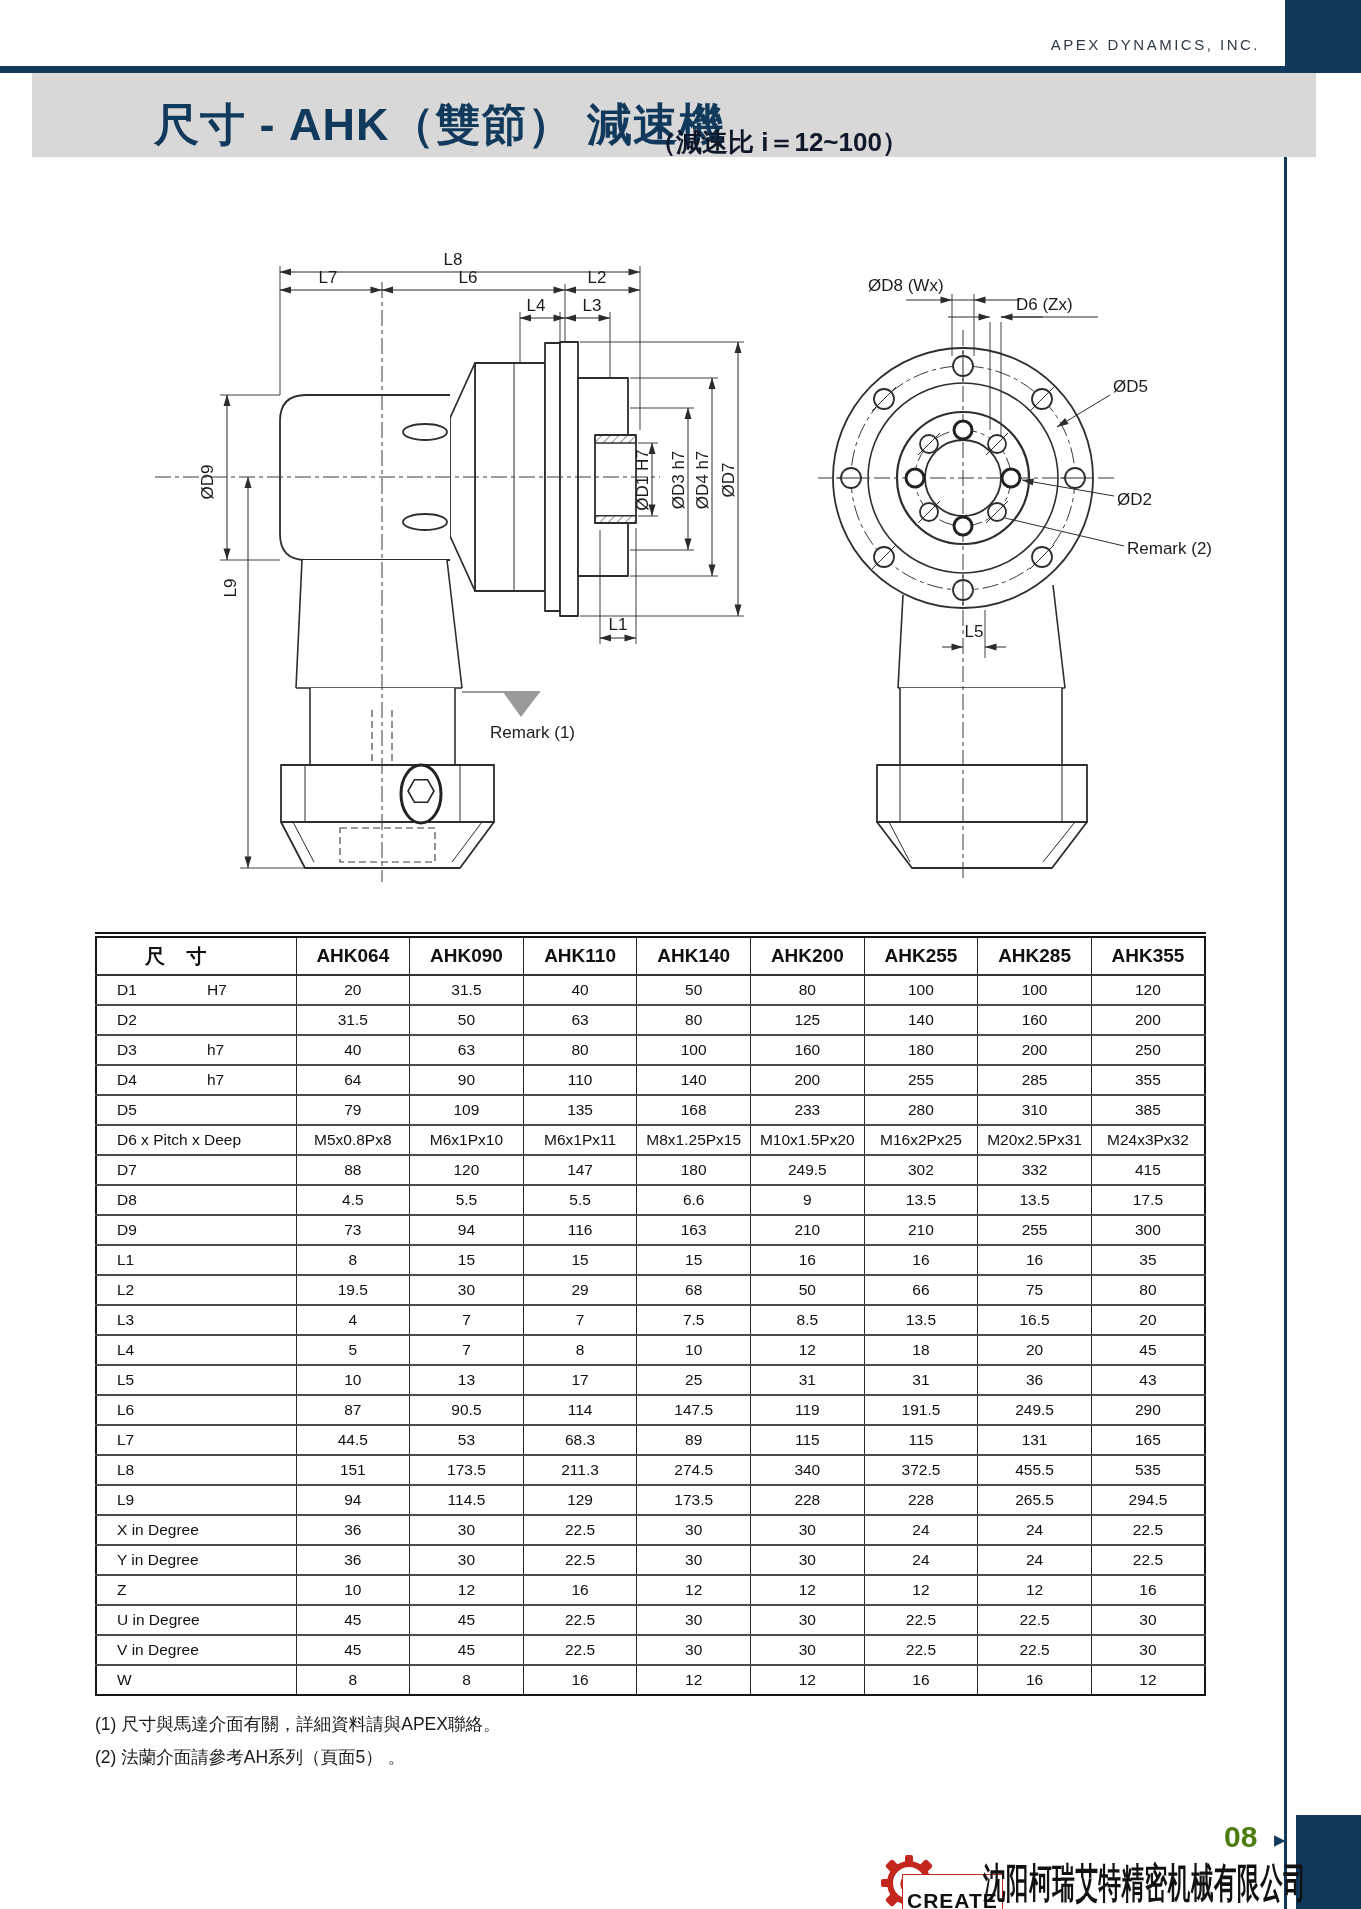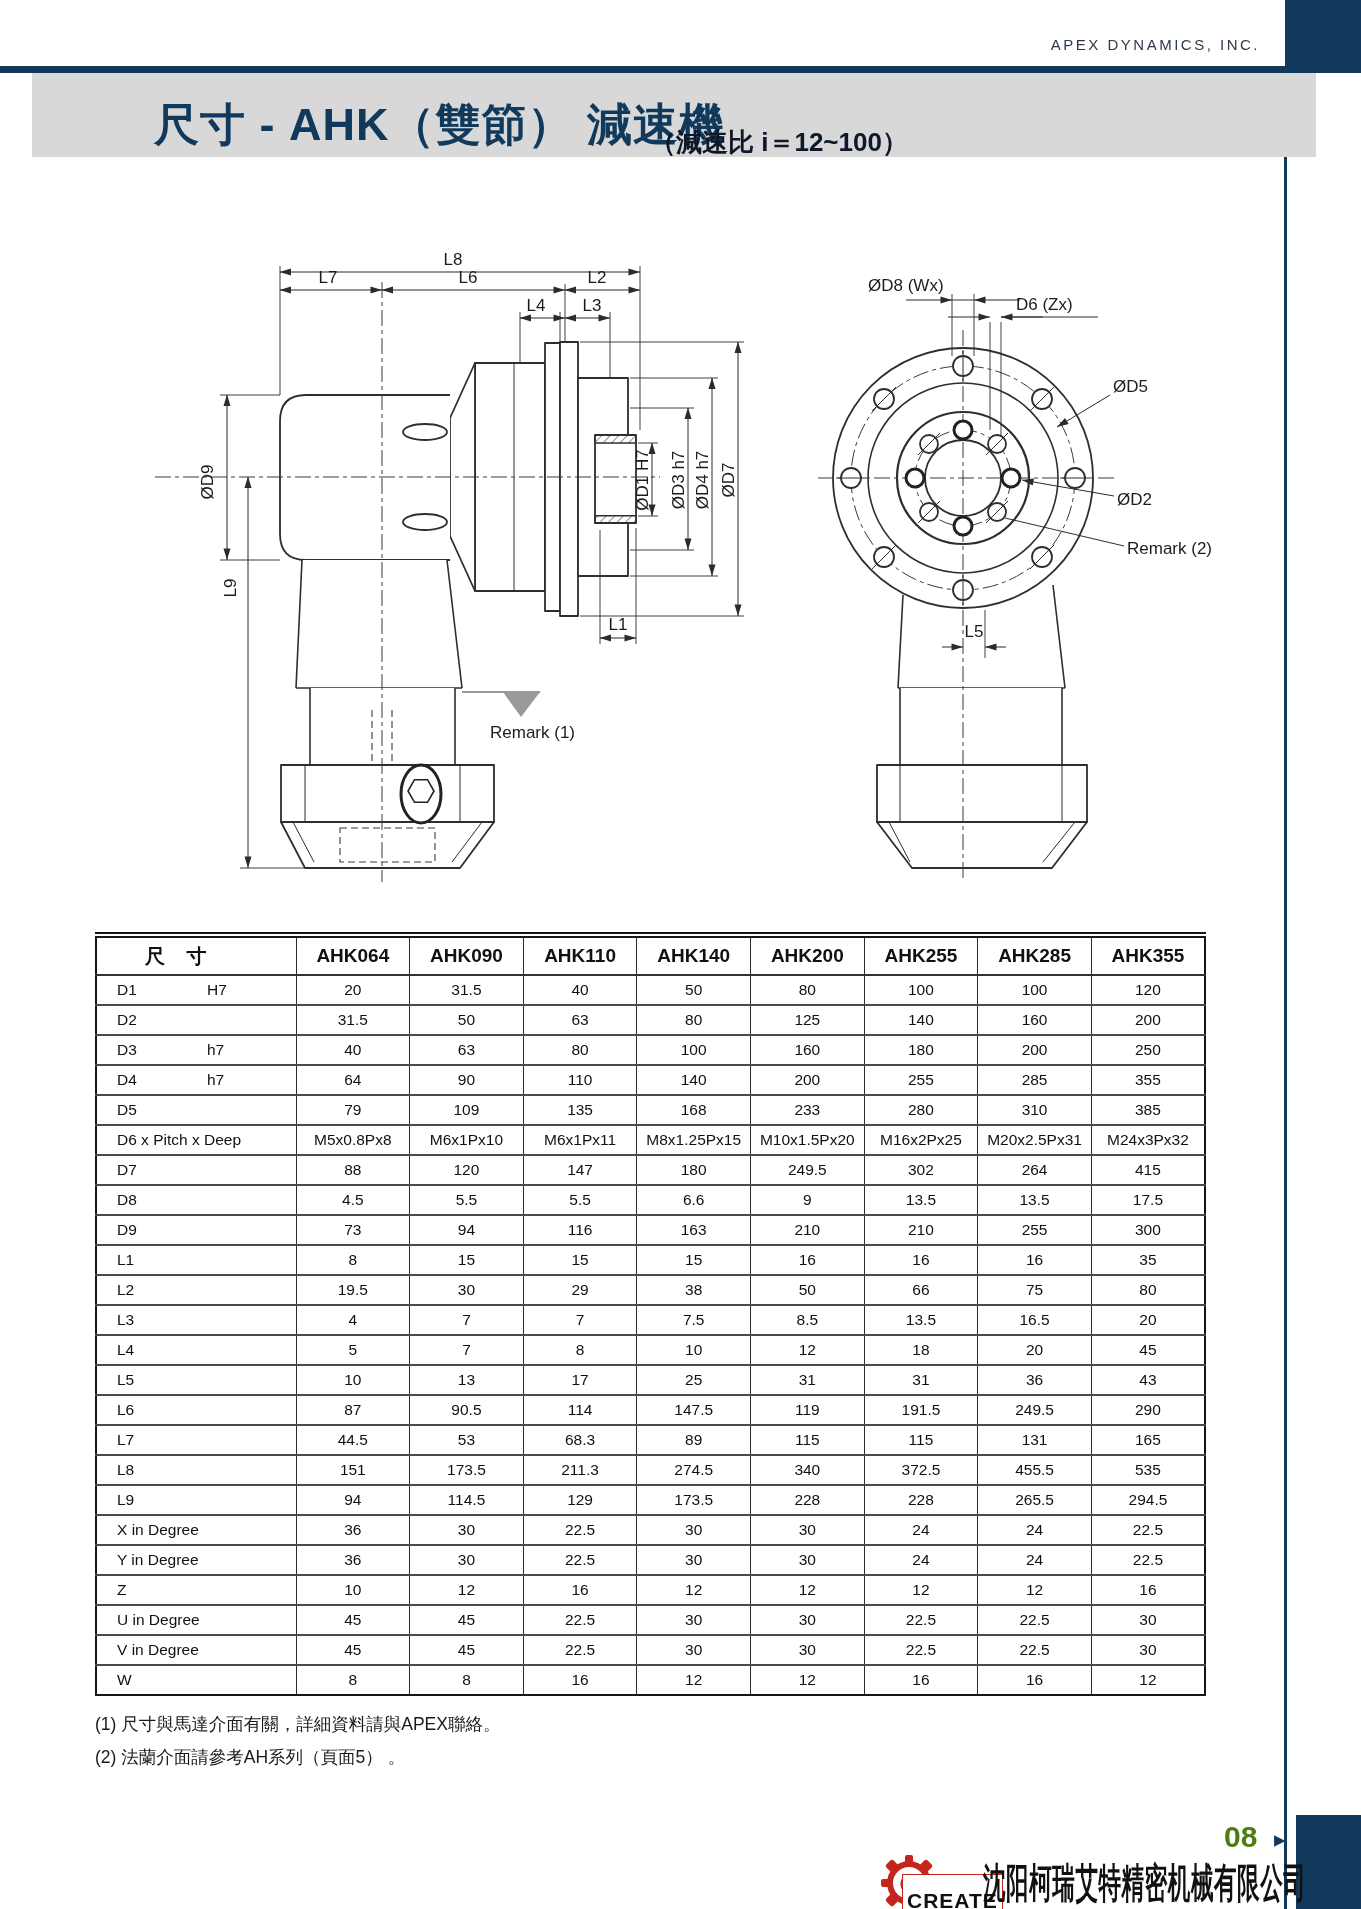--- a/index.html
+++ b/index.html
@@ -352,21 +352,21 @@
           <td>M24x3Px32</td>
         </tr>
         <tr>
           <th class="c0"><span>D7</span></th>
           <td>88</td>
           <td>120</td>
           <td>147</td>
           <td>180</td>
           <td>249.5</td>
           <td>302</td>
-          <td>264</td>
+          <td>332</td>
           <td>415</td>
         </tr>
         <tr>
           <th class="c0"><span>D8</span></th>
           <td>4.5</td>
           <td>5.5</td>
           <td>5.5</td>
           <td>6.6</td>
           <td>9</td>
           <td>13.5</td>
@@ -393,21 +393,21 @@
           <td>16</td>
           <td>16</td>
           <td>16</td>
           <td>35</td>
         </tr>
         <tr>
           <th class="c0"><span>L2</span></th>
           <td>19.5</td>
           <td>30</td>
           <td>29</td>
-          <td>38</td>
+          <td>68</td>
           <td>50</td>
           <td>66</td>
           <td>75</td>
           <td>80</td>
         </tr>
         <tr>
           <th class="c0"><span>L3</span></th>
           <td>4</td>
           <td>7</td>
           <td>7</td>

